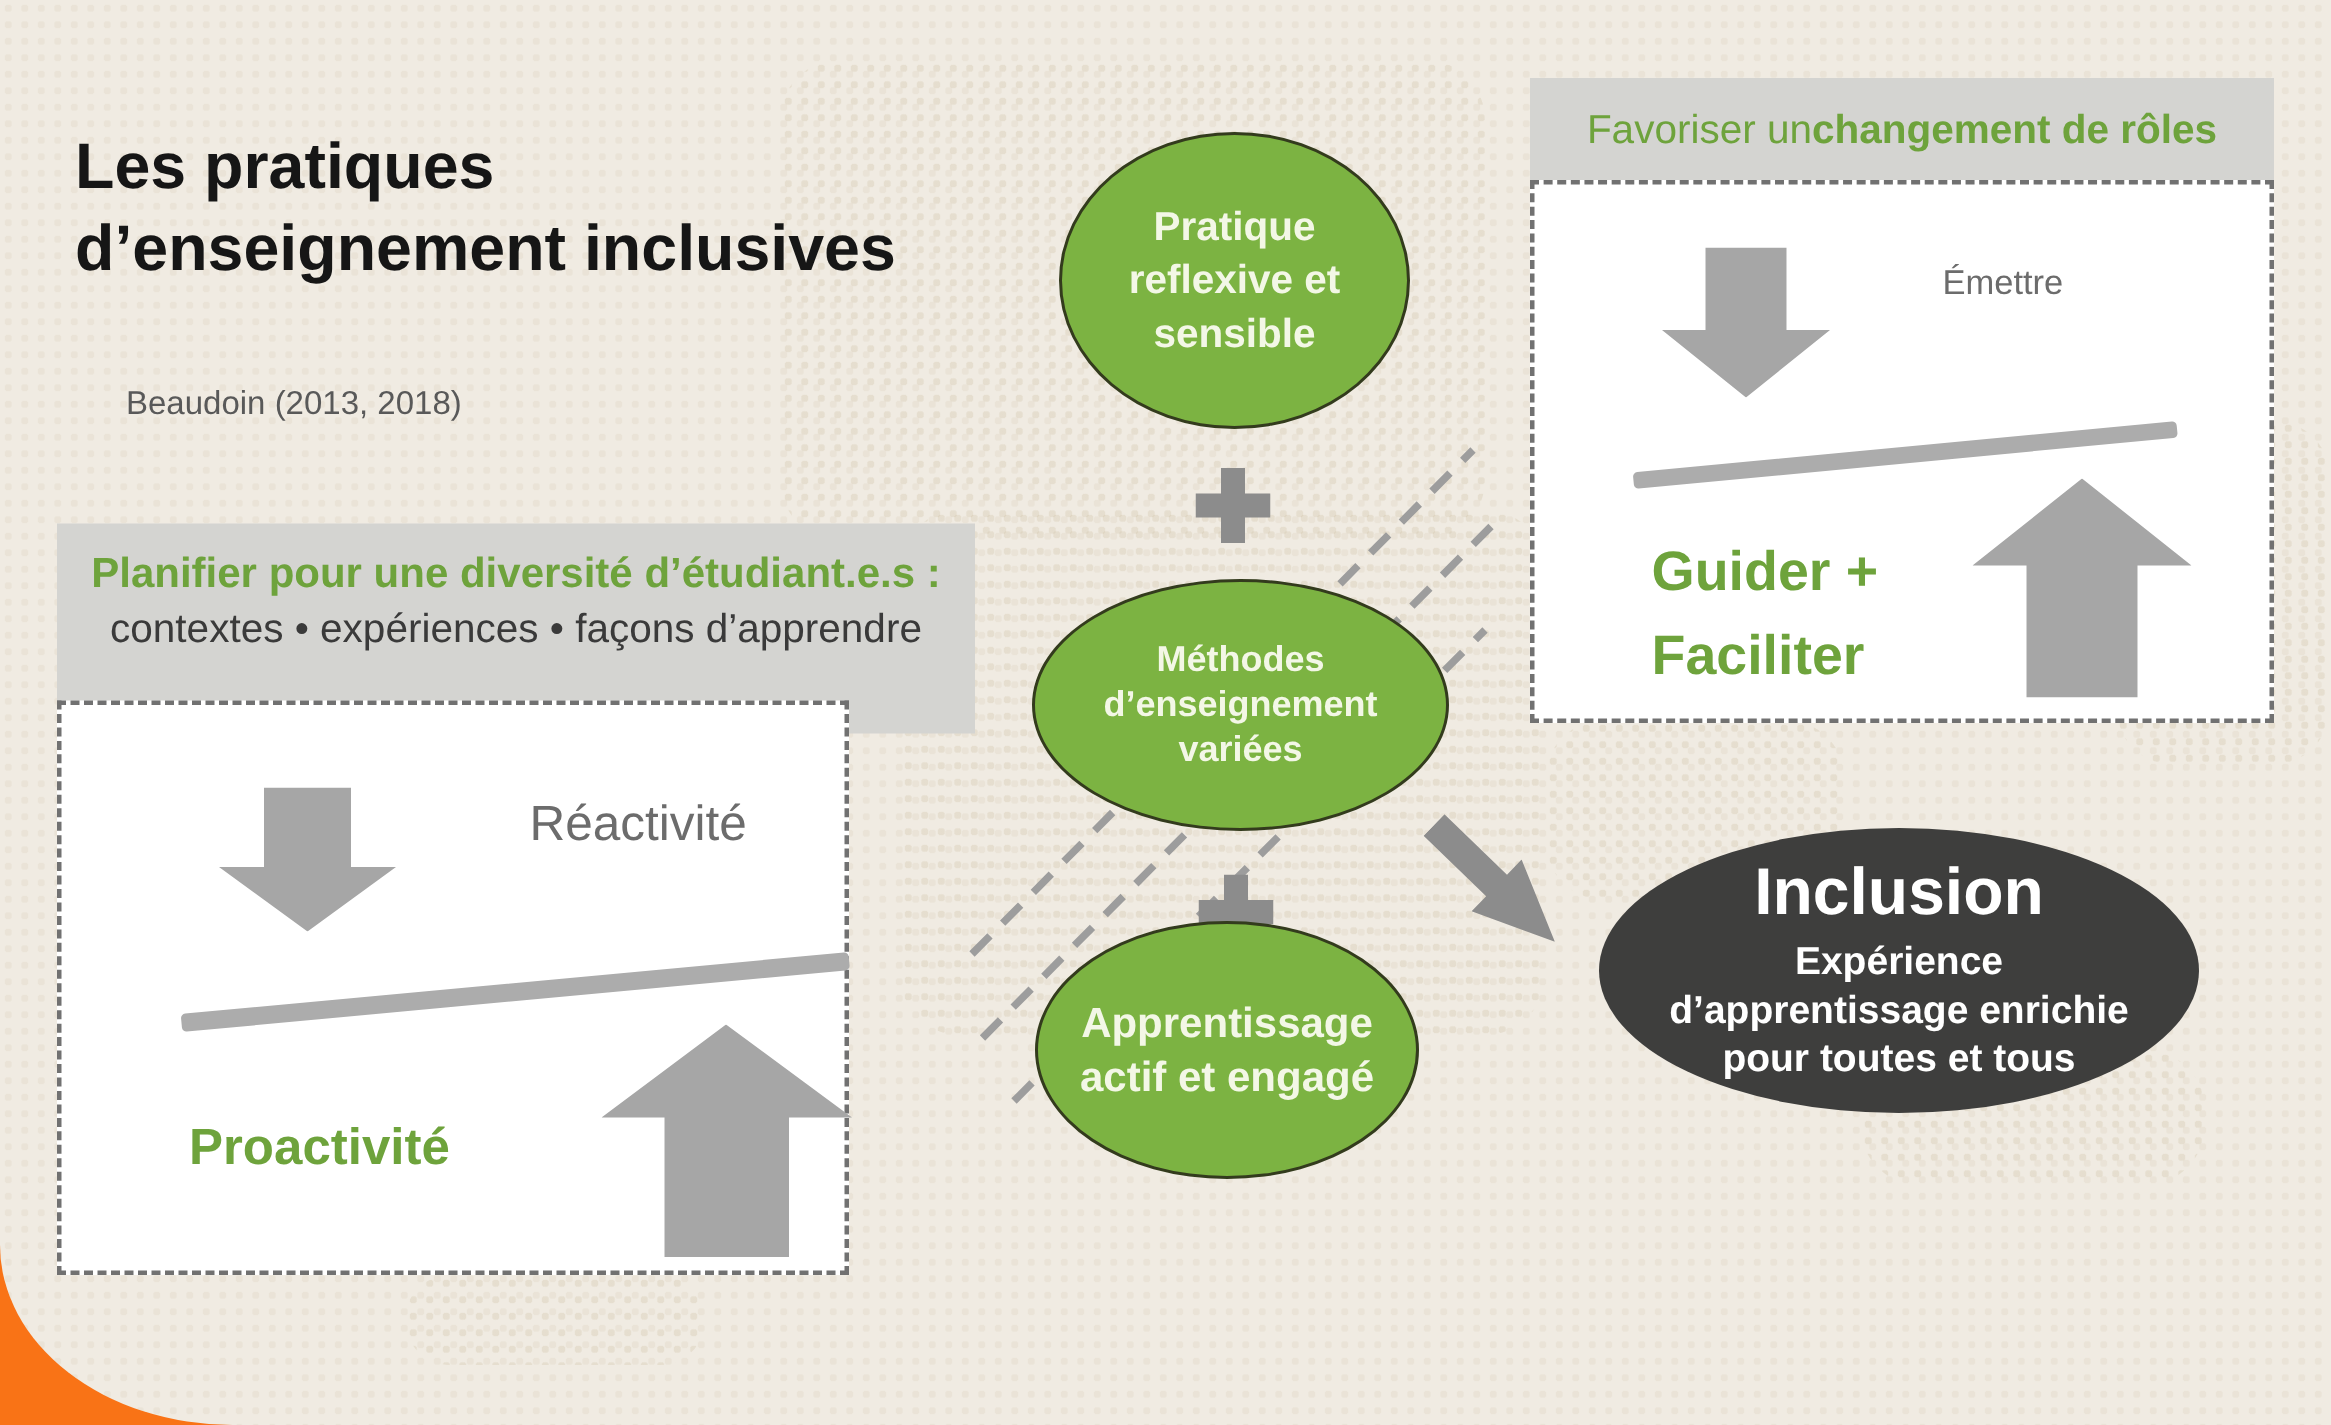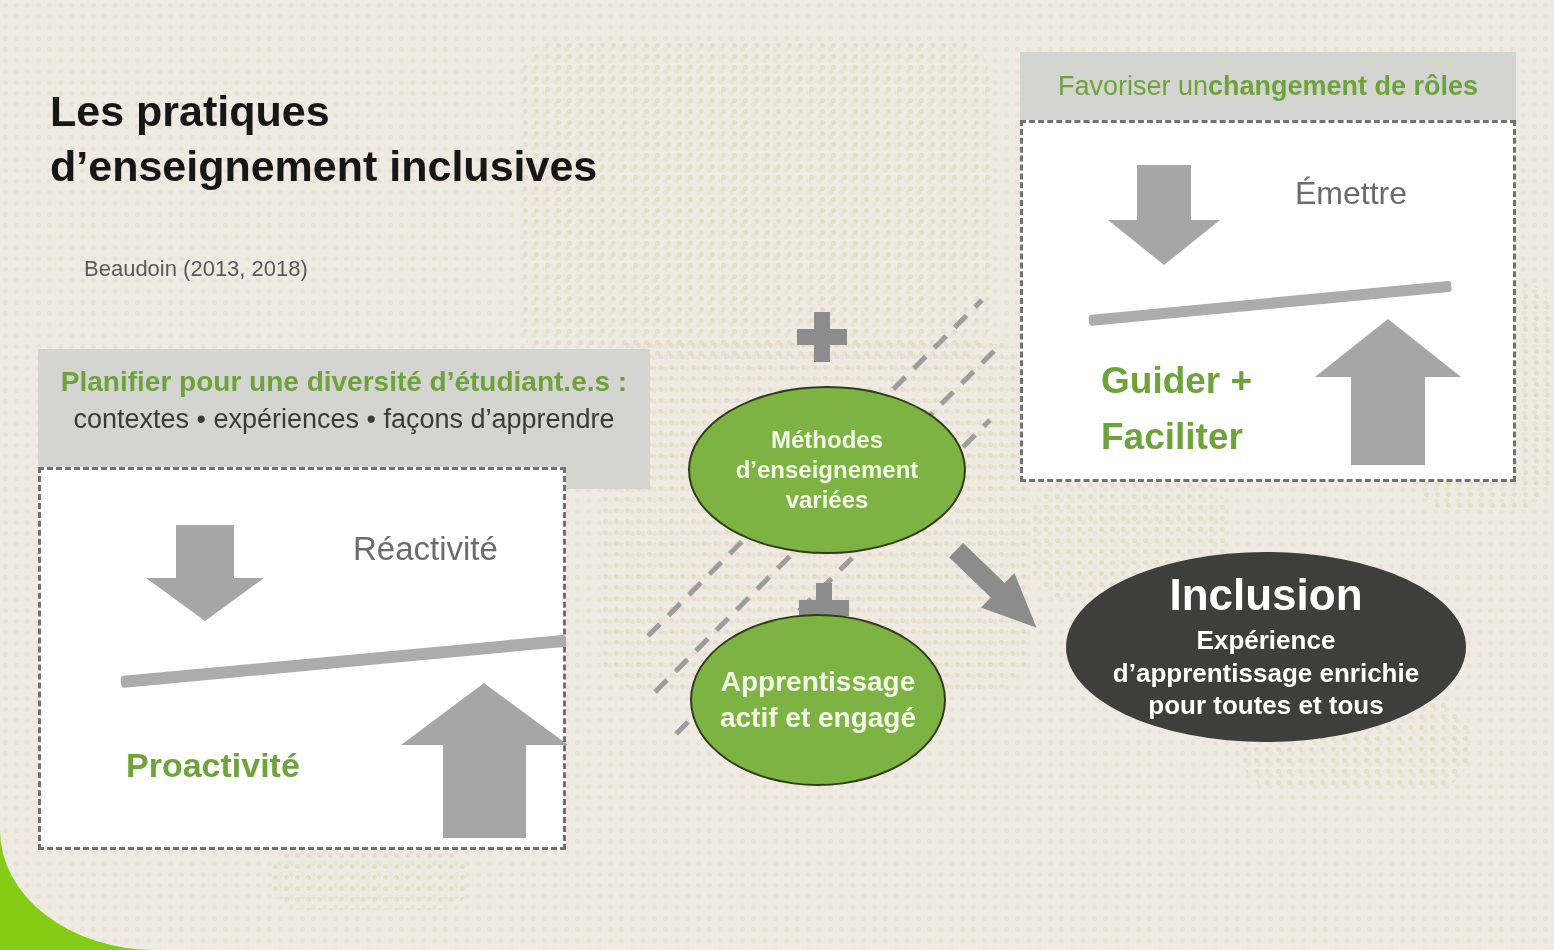--- a/index.html
+++ b/index.html
@@ -1,16 +1,16 @@
 <!DOCTYPE html>
 <html><head>
 <meta charset="utf-8">
 <style>
   html,body{margin:0;padding:0;background:#ffffff;}
-  .page{position:relative;width:1554px;height:950px;background:#84cc16;overflow:hidden;
+  .page{position:relative;width:1554px;height:950px;background:#f97316;overflow:hidden;
         font-family:"Liberation Sans","DejaVu Sans",sans-serif;}
   .slide{position:absolute;inset:0;background:#F0EBE2;border-bottom-left-radius:155px 120px;overflow:hidden;}
 
   
   .dots,.dot-patch{position:absolute;pointer-events:none;
     background-image:radial-gradient(circle, rgba(205,191,162,0.55) 2.4px, rgba(0,0,0,0) 2.6px);
     background-size:11px 11px;}
   .dots{inset:0;opacity:.32;z-index:0;}
   .dot-patch{opacity:.55;border-radius:40px;z-index:0;}
 
@@ -101,31 +101,34 @@
 
     <div class="abs banner banner-right">
       <span>Favoriser un </span>
         <span class="bold">changement de rôles</span>
     </div>
 
     <div class="abs dashedbox box-right">
       <svg class="abs icon-layer" style="left:85px;top:42px;" width="112" height="100" viewBox="0 0 112 100">
         <polygon points="29,0 83,0 83,55 112,55 56,100 0,55 29,55" fill="#A6A6A6"></polygon>
       </svg>
-      <div class="abs gray-label" style="left:272px;top:52px;font-size:32px;">Émettre</div>
+      <div class="abs gray-label" style="left:272px;top:52px;font-size:23px;">Émettre</div>
       <div class="abs seesaw" style="left:66px;top:192px;width:364px;height:11px;transform:rotate(-5.4deg);"></div>
       <div class="abs green-label" style="left:78px;top:230px;font-size:37px;line-height:1.5;">
         <div>Guider +</div>
         <div>Faciliter</div>
       </div>
       <svg class="abs icon-layer" style="left:292px;top:196px;" width="146" height="146" viewBox="0 0 146 146">
         <polygon points="73,0 146,58 110,58 110,146 36,146 36,58 0,58" fill="#A6A6A6"></polygon>
       </svg>
     </div>
 
+    <div class="abs g-ellipse e-top">
+      <div class="txt">Pratique reflexive et sensible</div>
+    </div>
 
     <svg class="abs icon-layer" style="left:797px;top:312px;" width="50" height="50" viewBox="0 0 50 50">
       <polygon points="17,0 33,0 33,17 50,17 50,33 33,33 33,50 17,50 17,33 0,33 0,17 17,17" fill="#8C8C8C"></polygon>
     </svg>
 
     <div class="abs g-ellipse e-mid">
       <div class="txt">Méthodes d’enseignement variées</div>
     </div>
 
     <svg class="abs icon-layer" style="left:799px;top:583px;" width="50" height="50" viewBox="0 0 50 50">

